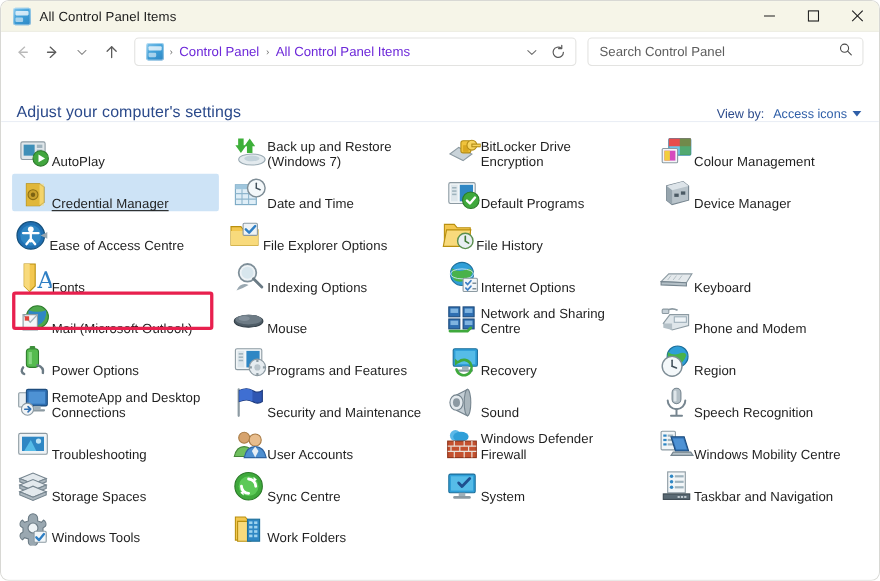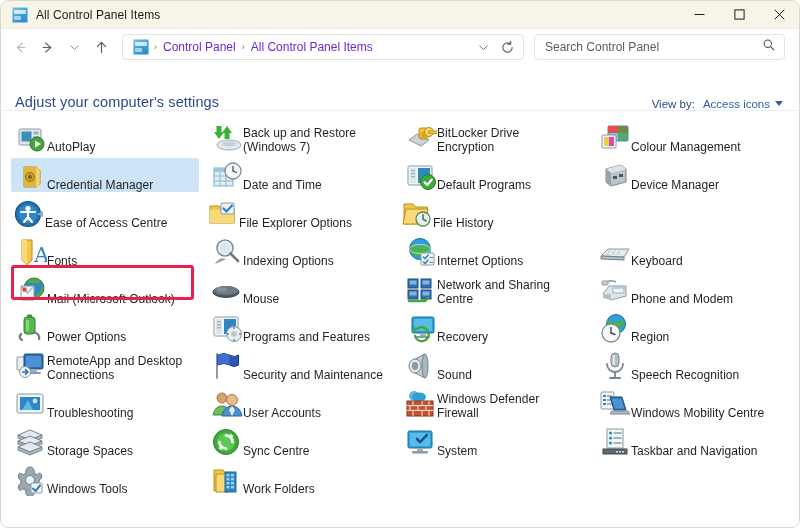--- a/index.html
+++ b/index.html
@@ -224,20 +224,21 @@
     align-items: flex-end;
     height: 34px;
     padding: 0 8px 0 4px;
     border-radius: 2px;
     width: 100%;
   }
   .item.hovered {
     background: #cde3f6;
   }
   .item.hovered .item-label {
+    text-decoration: underline;
     text-underline-offset: 2px;
   }
   .item-label {
     font-size: 12px;
     color: #1f1f1f;
     line-height: 14px;
     letter-spacing: .05px;
   }
   .item-label .l2 { display: block; }
 

